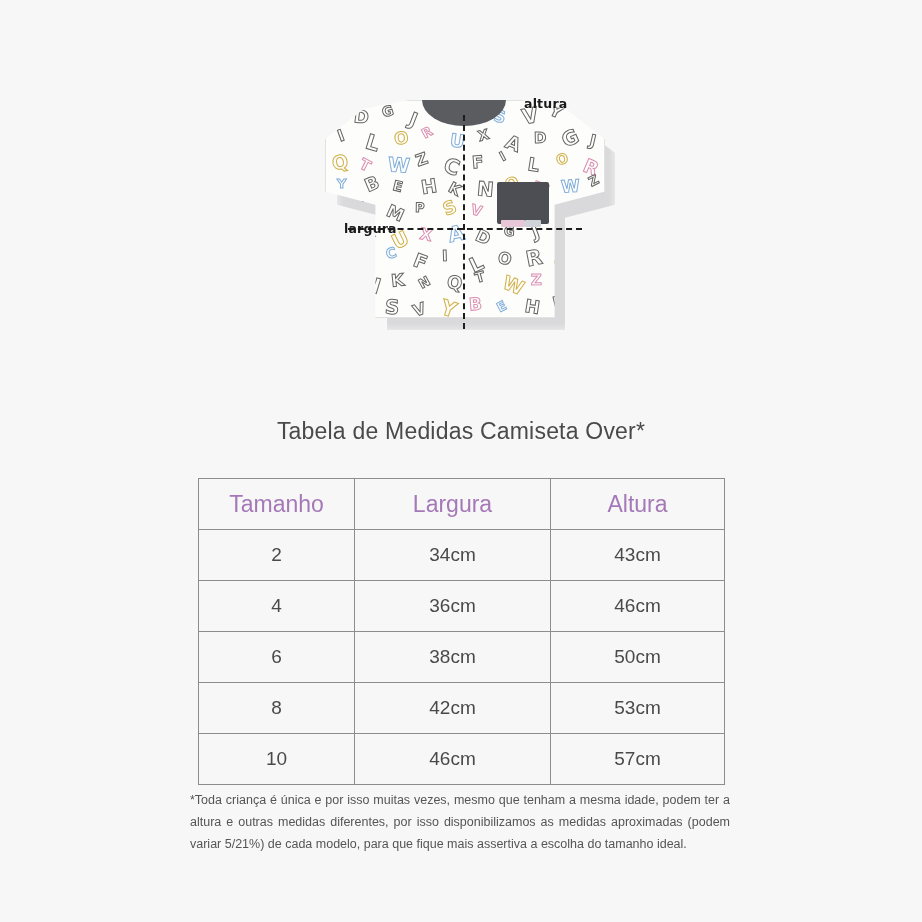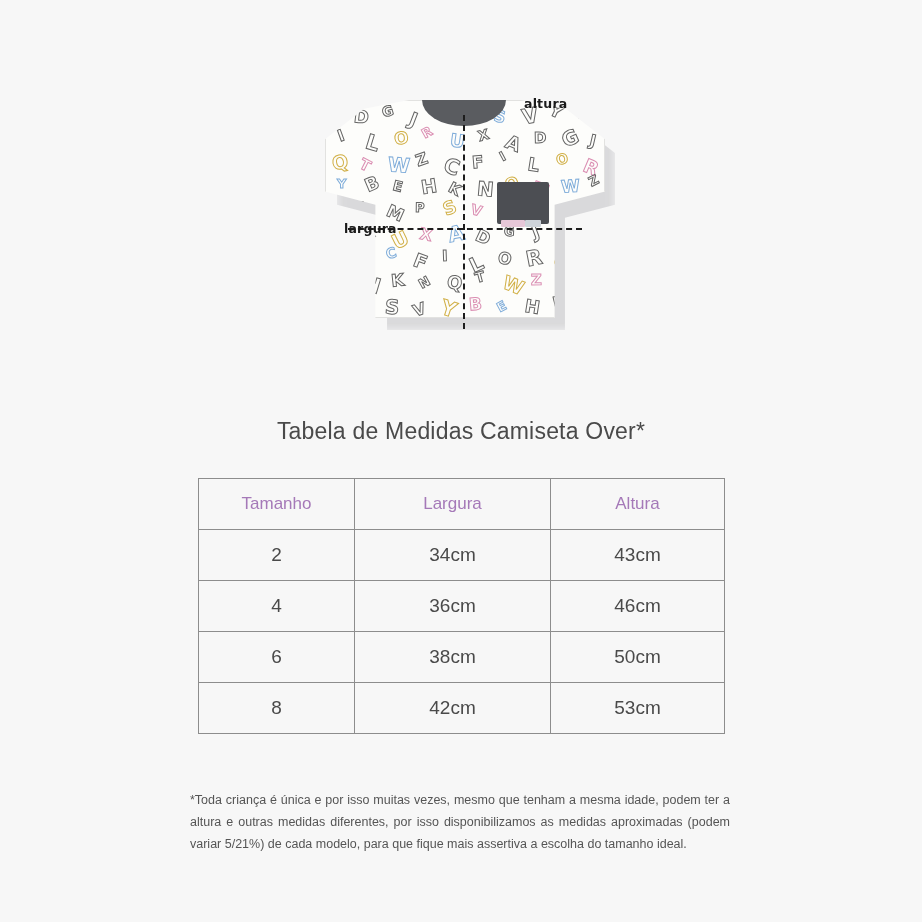--- a/index.html
+++ b/index.html
@@ -162,21 +162,21 @@
   table.size-table td, table.size-table th {
     border: 1px solid #8d8d8d;
     height: 48px;
     text-align: center;
     font-weight: normal;
     font-size: 19px;
     color: #4a4a4a;
   }
   table.size-table th {
     color: #a579b8;
-    font-size: 17px;
+    font-size: 23px;
   }
   table.size-table col.c1 { width: 156px; }
   table.size-table col.c2 { width: 196px; }
   table.size-table col.c3 { width: 174px; }
 
   
   .footnote {
     position: absolute;
     left: 190px;
     top: 790px;
@@ -331,19 +331,24 @@
         <tr>
           <td>6</td>
           <td>38cm</td>
           <td>50cm</td>
         </tr>
         <tr>
           <td>8</td>
           <td>42cm</td>
           <td>53cm</td>
         </tr>
+        <tr>
+          <td>10</td>
+          <td>46cm</td>
+          <td>57cm</td>
+        </tr>
       </tbody>
     </table>
   </div>
 
   <div class="footnote">*Toda criança é única e por isso muitas vezes, mesmo que tenham a mesma idade, podem ter a altura e outras medidas diferentes, por isso disponibilizamos as medidas aproximadas (podem variar 5/21%) de cada modelo, para que fique mais assertiva a escolha do tamanho ideal.</div>
 
 </div>
 
 </body></html>

